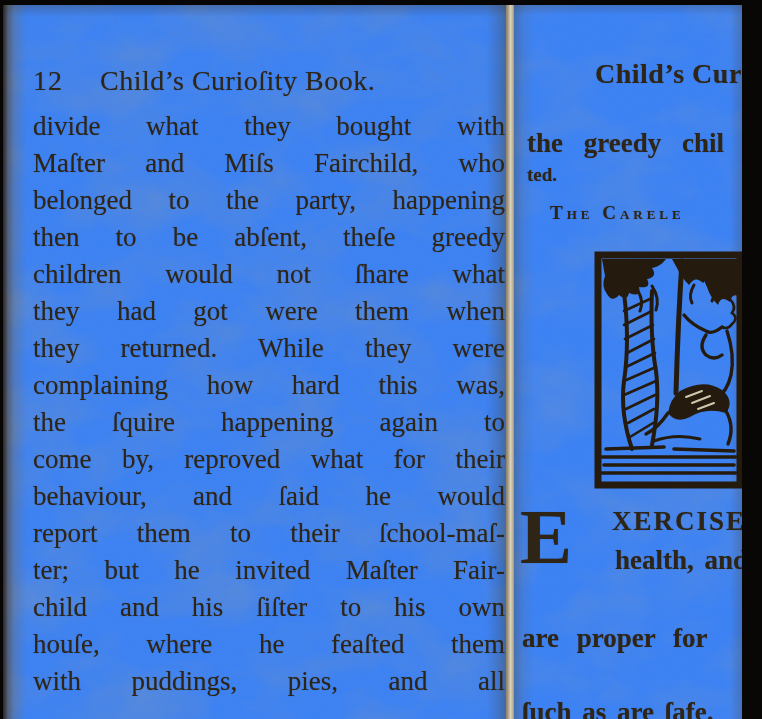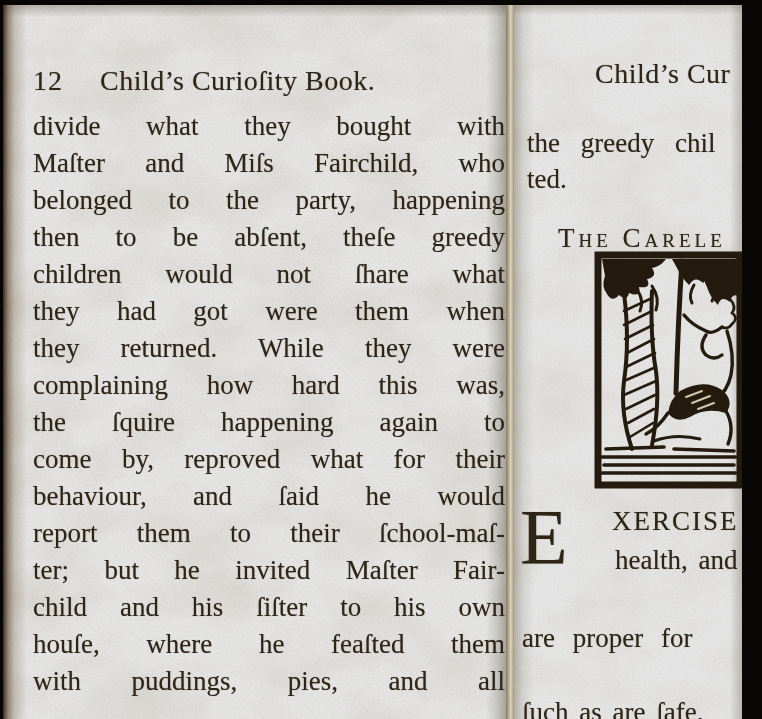--- a/index.html
+++ b/index.html
@@ -2,22 +2,22 @@
 <html><head>
 <meta charset="utf-8">
 <style>
   html,body { margin:0; padding:0; background:#060504; }
   .stage {
     position:relative; width:762px; height:719px; overflow:hidden;
     background:#070605;
     font-family:"Liberation Serif","DejaVu Serif",serif;
   }
   .page { position:absolute; top:5px; bottom:0; overflow:hidden; }
-  .page-left  { left:3px;   width:503px; background:#e5e5e5; }
-  .page-right { left:514px; width:228px; background:#e5e5e5; }
+  .page-left  { left:3px;   width:503px; background:#3b82f6; }
+  .page-right { left:514px; width:228px; background:#3b82f6;font-weight:bold; }
   .paper-tex { position:absolute; inset:0; width:100%; height:100%; z-index:0; pointer-events:none; }
   .overlay { position:absolute; inset:0; z-index:1; pointer-events:none; }
   .edge-left-overlay {
     background:
       linear-gradient(90deg, rgba(40,28,16,0.9) 0px, rgba(92,72,48,0.6) 5px, rgba(120,100,72,0.3) 11px, rgba(0,0,0,0) 24px),
       linear-gradient(270deg, rgba(72,62,44,0.38) 0px, rgba(60,52,36,0.16) 9px, rgba(0,0,0,0) 20px),
       linear-gradient(180deg, rgba(58,48,32,0.28) 0px, rgba(0,0,0,0) 12px);
   }
   .edge-right-overlay {
     background:
@@ -37,22 +37,22 @@
   
   .l-header { position:absolute; top:60px; left:0; width:100%; height:34px; font-size:28px; z-index:3; }
   .l-pgnum  { position:absolute; left:30px; top:0; letter-spacing:1px; }
   .l-title  { position:absolute; left:97px; top:0; letter-spacing:0.5px;text-align:center; }
   .l-body   { position:absolute; left:30px; top:103px; width:472px; font-size:27px; line-height:37px; z-index:3; }
   .bl { text-align:justify; text-align-last:justify; height:37px; overflow:visible; }
 
   
   .r-header { position:absolute; left:81px; top:53px;  font-size:28px; white-space:nowrap; z-index:3; letter-spacing:0.5px; }
   .r-intro1 { position:absolute; left:13px; top:123px; font-size:27px; word-spacing:14px; white-space:nowrap; z-index:3; }
-  .r-intro2 { position:absolute; left:13px; top:159px; font-size:27px; white-space:nowrap; z-index:3; }
-  .r-sechead{ position:absolute; left:44px; top:197px; font-size:27px; font-variant:small-caps; letter-spacing:4px; white-space:nowrap; z-index:3;margin-top:21px; }
+  .r-intro2 { position:absolute; left:13px; top:159px; font-size:19px; white-space:nowrap; z-index:3; }
+  .r-sechead{ position:absolute; left:36px; top:197px; font-size:19px; font-variant:small-caps; letter-spacing:4px; white-space:nowrap; z-index:3; }
   .woodcut  { position:absolute; left:80px; top:246px; width:150px; height:238px; z-index:3; }
   .dropcap  { position:absolute; left:6px;  top:495px; font-size:78px; line-height:74px; z-index:3; }
   .rl { position:absolute; font-size:27px; white-space:nowrap; z-index:3; }
   .rl0 { left:74px;  top:501px; letter-spacing:2px;margin-left:24px; }
   .rl1 { left:101px; top:540px; word-spacing:4px; }
   .rl2 { left:8px;   top:581px; word-spacing:6px; }
   .rl3 { left:8px;   top:618px; word-spacing:11px; }
   .rl4 { left:8px;   top:655px; word-spacing:15px; }
   .rl5 { left:8px;   top:692px; word-spacing:4px; }
 </style>

